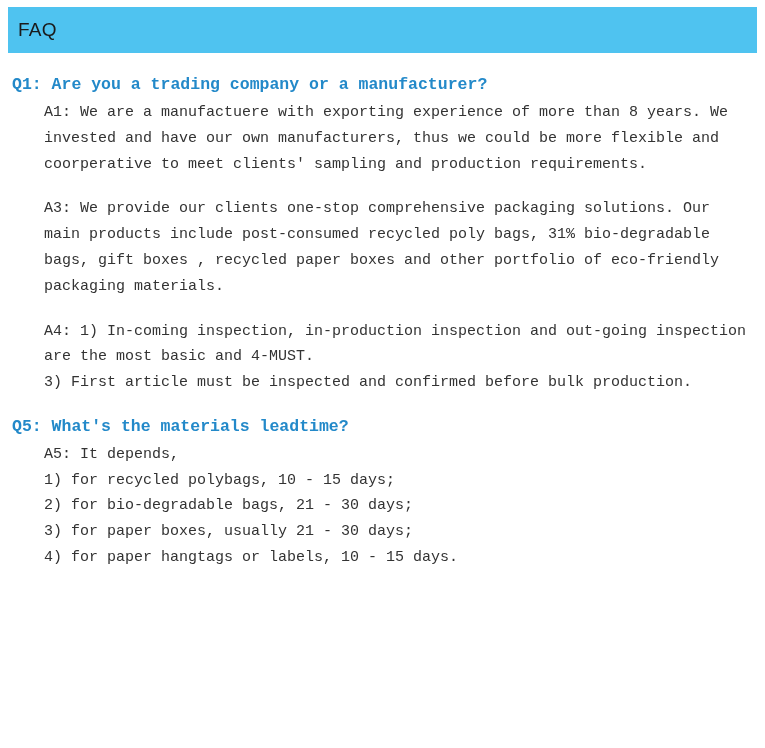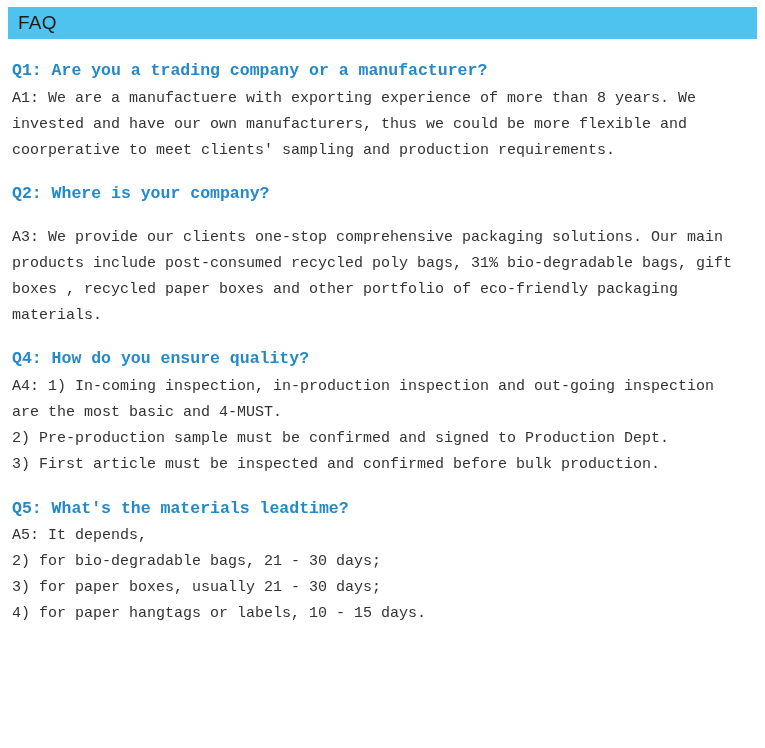--- a/index.html
+++ b/index.html
@@ -15,21 +15,21 @@
     overflow: hidden;
   }
   .page {
     width: 765px;
     height: 748px;
     position: relative;
     box-sizing: border-box;
   }
   .faq-header {
     margin: 7px 8px 0 8px;
-    height: 32px;
+    height: 46px;
     background: #4fc3f0;
     display: flex;
     align-items: center;
     padding-left: 10px;
     box-sizing: border-box;
   }
   .faq-header-title {
     font-size: 19px;
     color: #1a1a1a;
     font-family: "Liberation Sans", sans-serif;
@@ -53,20 +53,21 @@
     line-height: 1.45;
     margin-bottom: 3px;
   }
   .answer {
     color: #333333;
     font-size: 15px;
     line-height: 1.72;
   }
   .answer-line {
     display: block;
+    margin-left: 32px;
   }
 </style>
 </head>
 <body>
 
 <div class="page">
 
   <div class="faq-header">
     <span class="faq-header-title">FAQ</span>
   </div>
@@ -74,42 +75,40 @@
   <div class="faq-body">
 
     <div class="qa-block">
       <div class="question">Q1: Are you a trading company or a manufacturer?</div>
       <div class="answer">
         <span class="answer-line">A1: We are a manufactuere with exporting experience of more than 8 years. We invested and have our own manufacturers, thus we could be more flexible and coorperative to meet clients' sampling and production requirements.</span>
       </div>
     </div>
 
     <div class="qa-block">
-      <div class="question">Q2: Where is your company?</div>
     </div>
 
     <div class="qa-block">
       <div class="answer">
         <span class="answer-line">A3: We provide our clients one-stop comprehensive packaging solutions. Our main products include post-consumed recycled poly bags, 31% bio-degradable bags, gift boxes , recycled paper boxes and other portfolio of eco-friendly packaging materials.</span>
       </div>
     </div>
 
     <div class="qa-block">
-      <div class="question">Q4: How do you ensure quality?</div>
       <div class="answer">
         <span class="answer-line">A4: 1) In-coming inspection, in-production inspection and out-going inspection are the most basic and 4-MUST.</span>
-        <span class="answer-line">2) Pre-production sample must be confirmed and signed to Production Dept.</span>
         <span class="answer-line">3) First article must be inspected and confirmed before bulk production.</span>
       </div>
     </div>
 
     <div class="qa-block">
       <div class="question">Q5: What's the materials leadtime?</div>
       <div class="answer">
         <span class="answer-line">A5: It depends,</span>
+        <span class="answer-line">1) for recycled polybags, 10 - 15 days;</span>
         <span class="answer-line">2) for bio-degradable bags, 21 - 30 days;</span>
         <span class="answer-line">3) for paper boxes, usually 21 - 30 days;</span>
         <span class="answer-line">4) for paper hangtags or labels, 10 - 15 days.</span>
       </div>
     </div>
 
   </div>
 </div>
 
 </body></html>

